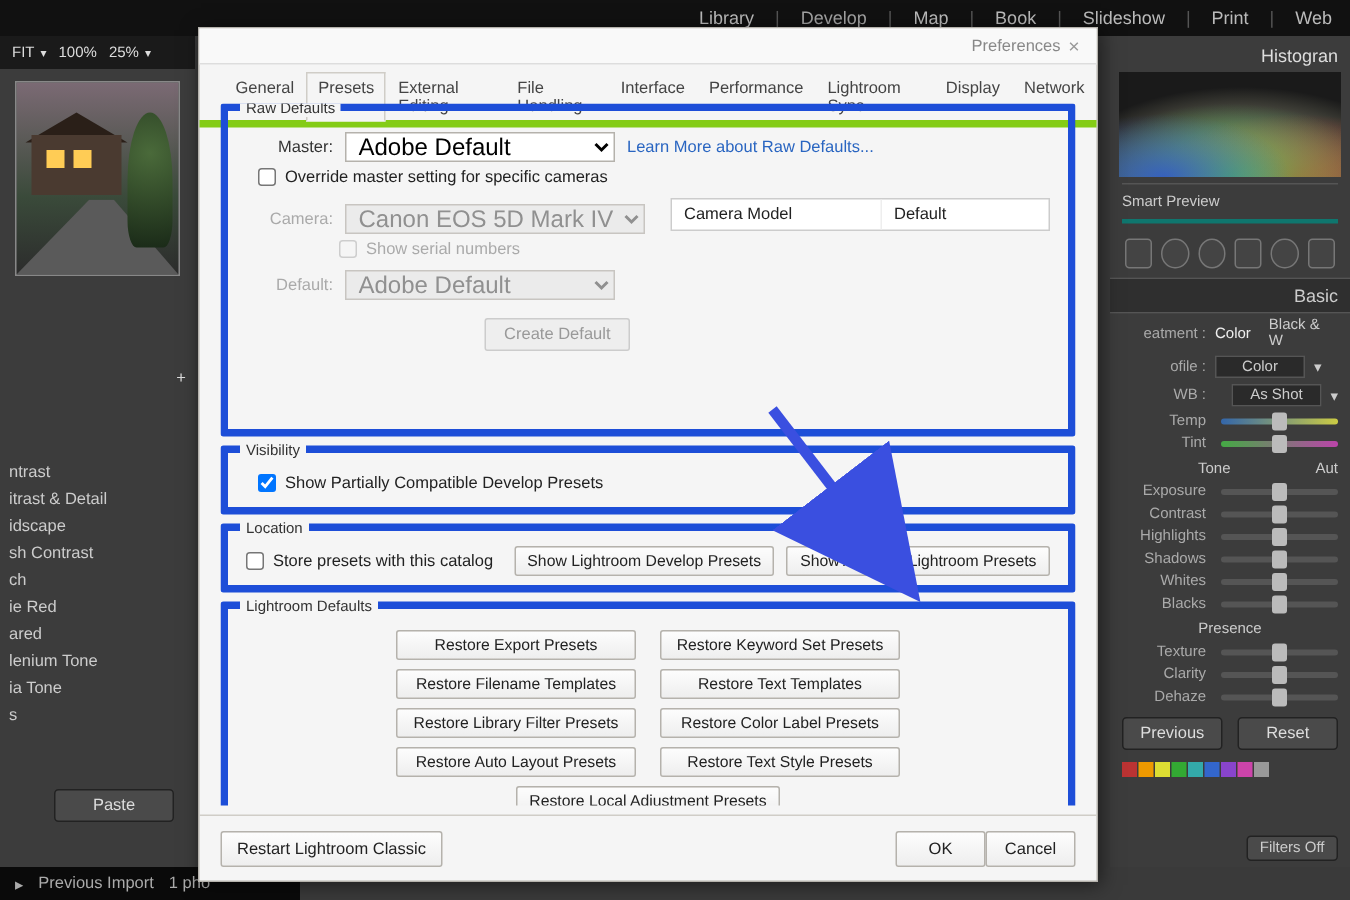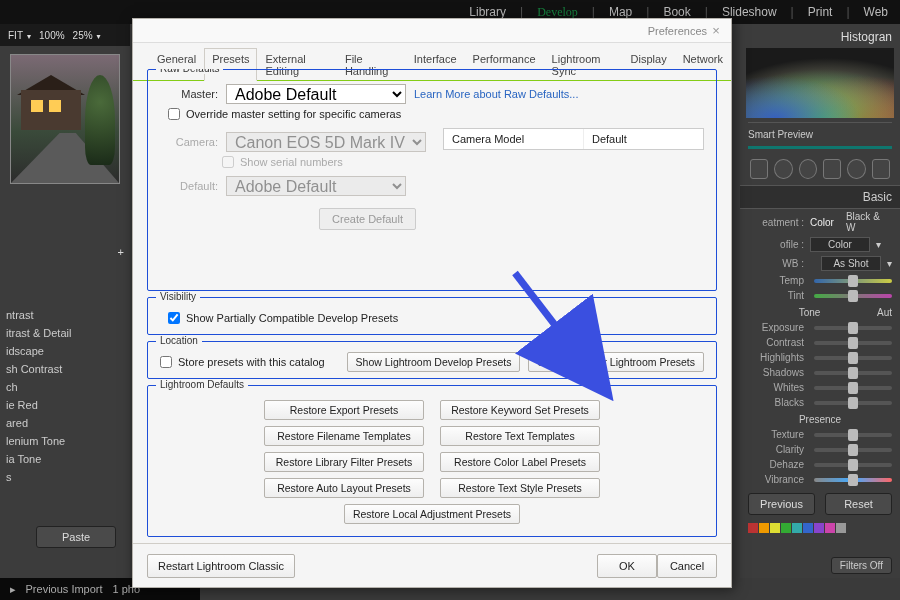--- a/index.html
+++ b/index.html
@@ -2,21 +2,21 @@
 <html><head>
 <meta charset="utf-8">
 <style>
 * { box-sizing: border-box; margin: 0; padding: 0; font-family: "Segoe UI", Tahoma, sans-serif; }
 body { width: 900px; height: 600px; overflow: hidden; background: #2a2a2a; position: relative; }
 
 
 .app-bg { position: absolute; inset: 0; background: #3a3a3a; color: #ccc; font-size: 11px; }
 .app-bg .topmenu { position: absolute; top: 0; left: 0; right: 0; height: 24px; background: #111; color: #bbb; display: flex; justify-content: flex-end; align-items: center; padding: 0 12px; gap: 14px; font-size: 12px; }
 .app-bg .topmenu span.sep { color: #555; }
-.app-bg .topmenu .active { color: #15803d; text-decoration: underline; text-underline-offset: 4px; font-family: Liberation Serif, serif; }
+.app-bg .topmenu .active { color: #a3a3a3; text-decoration: underline; text-underline-offset: 4px; }
 .app-bg .viewbar { position: absolute; top: 24px; left: 0; width: 130px; height: 22px; background: #1a1a1a; color: #ddd; display: flex; align-items: center; padding: 0 8px; gap: 8px; font-size: 10px; }
 .app-bg .viewbar .down::after { content: "▾"; margin-left: 4px; font-size: 8px; }
 
 .left-col { position: absolute; top: 46px; left: 0; width: 130px; bottom: 22px; background: #3c3c3c; }
 .thumb { margin: 8px auto; width: 110px; height: 130px; background: linear-gradient(180deg,#7b6a74 0%, #3a4a3a 60%, #2c2c2c 100%); border: 1px solid #888; position: relative; }
 .thumb .house { position: absolute; left: 10px; top: 35px; width: 60px; height: 40px; background: #4a3a30; }
 .thumb .roof { position: absolute; left: 6px; top: 20px; width: 0; height: 0; border-left: 34px solid transparent; border-right: 34px solid transparent; border-bottom: 20px solid #2a1f18; }
 .thumb .win { position: absolute; left: 20px; top: 45px; width: 12px; height: 12px; background: #ffcc55; box-shadow: 18px 0 #ffcc55; }
 .thumb .tree { position: absolute; right: 4px; top: 20px; width: 30px; height: 90px; background: radial-gradient(circle at 50% 30%, #4a6a3a, #1a2a18); border-radius: 50% 50% 20% 20%; }
 .thumb .path { position: absolute; left: 0; bottom: 0; width: 100%; height: 50px; background: #5a5a5a; clip-path: polygon(45% 0, 60% 0, 100% 100%, 0 100%); }
@@ -51,26 +51,26 @@
 .prev-reset { display:flex; gap:10px; padding: 6px 8px;}
 .prev-reset div { flex:1; text-align:center; background:#4a4a4a; border:1px solid #222; padding:4px; border-radius:3px; color:#ddd; font-size:11px;}
 .swatches { display:flex; gap:1px; padding:2px 8px;}
 .swatches span{ width:10px; height:10px; display:block;}
 .filters-off { position:absolute; right:8px; bottom:4px; background:#4a4a4a; border:1px solid #222; padding:2px 8px; font-size:10px; border-radius:3px;}
 
 
 .dialog { position: absolute; left: 132px; top: 18px; width: 600px; height: 570px; background: #f5f5f5; border: 1px solid #b5b2ac; box-shadow: 2px 2px 12px rgba(0,0,0,0.5); font-size: 11px; color: #222; }
 .dlg-title { height: 24px; display:flex; align-items:center; justify-content:flex-end; padding: 0 6px; background: #f9f9f9; border-bottom: 1px solid #ddd; color: #888; font-size: 11px;}
 .dlg-close { width: 18px; height: 18px; display:flex; align-items:center; justify-content:center; color:#999; font-size: 13px;}
-.dlg-tabs { display:flex; border-bottom: 1px solid #84cc16; padding: 0 0 0 16px; margin-top: 4px;}
+.dlg-tabs { display:flex; border-bottom: 5px solid #84cc16; padding: 0 0 0 16px; margin-top: 4px;}
 .dlg-tabs .tab { padding: 4px 7px; border: 1px solid transparent; border-bottom: none; font-size: 11px; color: #444; position: relative; top: 1px; background: transparent; cursor: default; }
 .dlg-tabs .tab.active { border-color: #d0cdc7; background: #f5f5f5; border-bottom: 1px solid #f5f5f5; }
 .dlg-body { position: absolute; top: 50px; left: 14px; right: 14px; bottom: 50px; overflow: hidden; }
 
-.group { border: 1px solid #1d4ed8; border-radius: 2px; margin-bottom: 6px; padding: 10px 12px 12px; position: relative; }
+.group { border: 5px solid #1d4ed8; border-radius: 2px; margin-bottom: 6px; padding: 10px 12px 12px; position: relative; }
 .group.nobottom { padding-bottom: 6px;}
 .group-title { position: absolute; top: -7px; left: 8px; background: #f5f5f5; padding: 0 4px; font-size: 10px; color: #333;}
 .form-row { display:flex; align-items:center; gap: 8px; margin: 4px 0;}
 .form-row .lbl { width: 58px; text-align: right; color: #333; font-size: 11px;}
 .form-row .lbl.dis { color: #aaa; }
 select.sel { flex: 0 0 180px; height: 20px; border: 1px solid #b5b2ac; background: #fff; font-size: 16px; padding: 0 4px;}
 select.sel.dis { background: #e8e8e8; color: #666; }
 .link { color: #2965c1; font-size: 11px; }
 .chk { display:flex; align-items:center; gap: 6px; margin: 4px 4px 4px 8px; font-size: 11px;}
 .chk input { width: 12px; height: 12px; }
@@ -251,26 +251,20 @@
         <div class="slider">
           <div class="knob"></div>
         </div>
       </div>
     <div class="row">
         <span class="lab">Dehaze</span>
         <div class="slider">
           <div class="knob"></div>
         </div>
       </div>
-    <div class="row">
-        <span class="lab">Vibrance</span>
-        <div class="slider vib">
-          <div class="knob"></div>
-        </div>
-      </div>
     <div class="prev-reset">
       <div>Previous</div>
       <div>Reset</div>
     </div>
     <div class="swatches" id="swatches">
         <span style="background: rgb(187, 51, 51);"></span>
         <span style="background: rgb(238, 153, 0);"></span>
         <span style="background: rgb(221, 221, 51);"></span>
         <span style="background: rgb(51, 170, 51);"></span>
         <span style="background: rgb(51, 170, 170);"></span>

